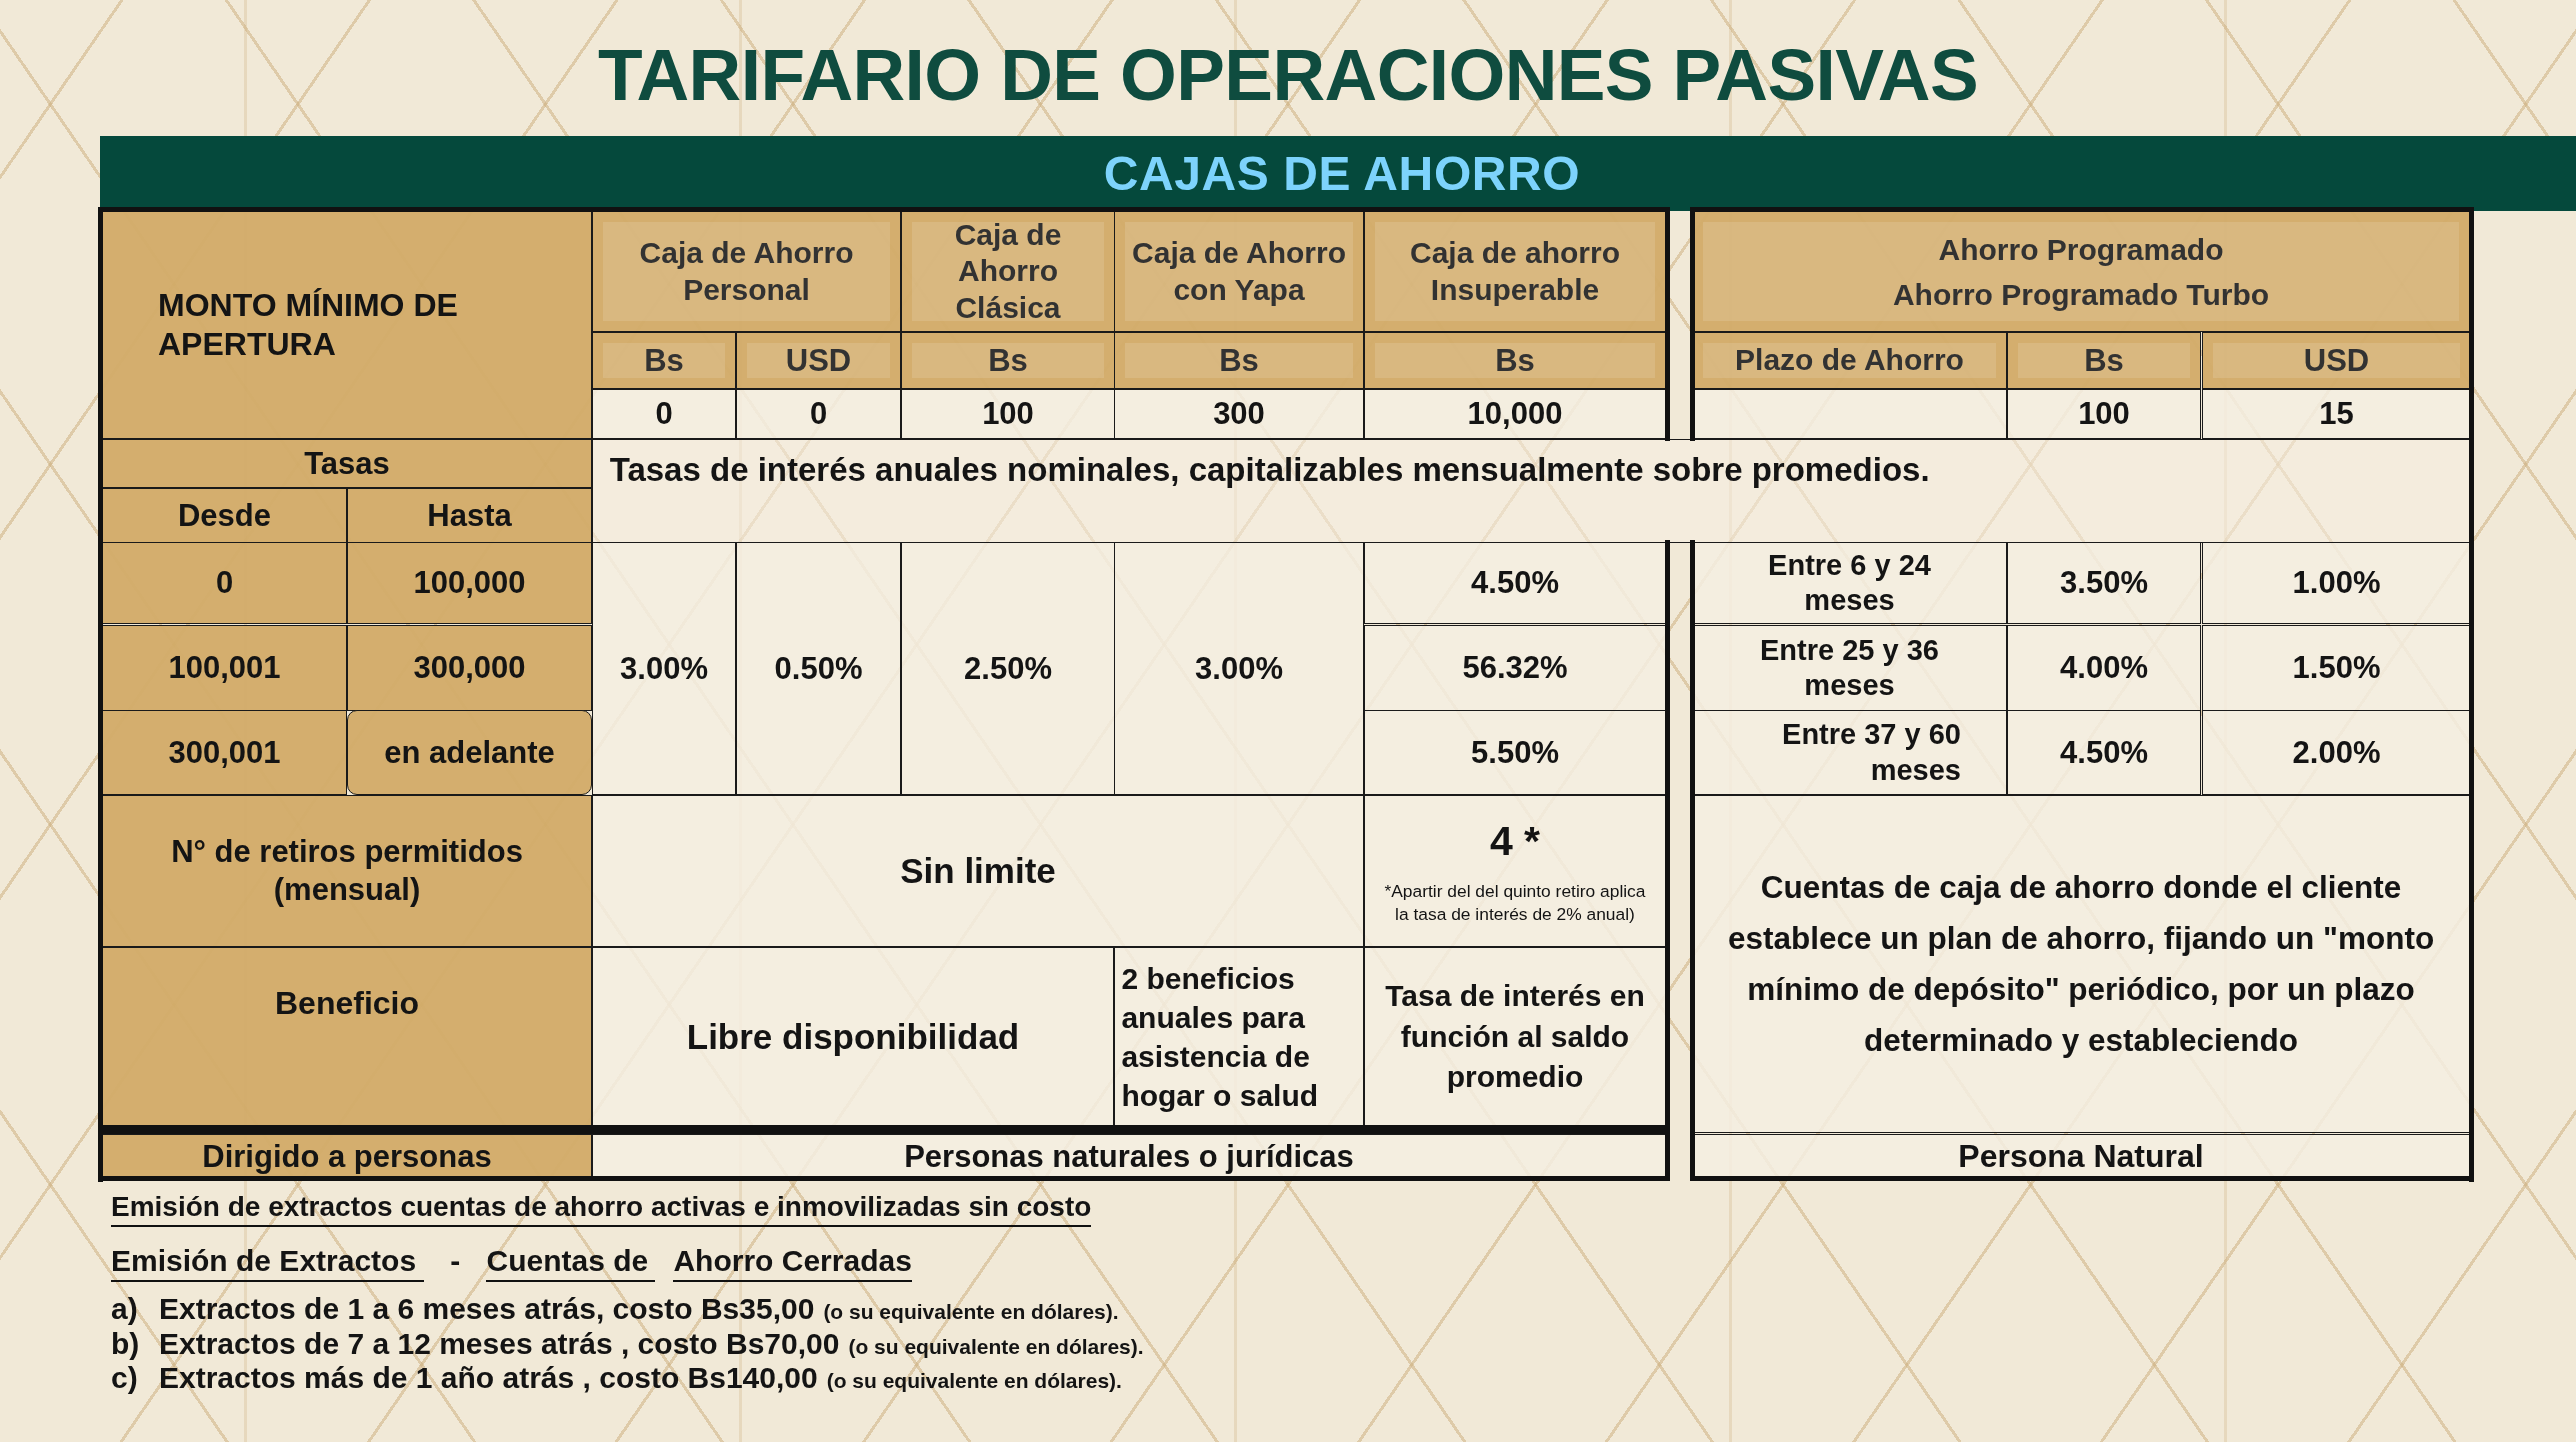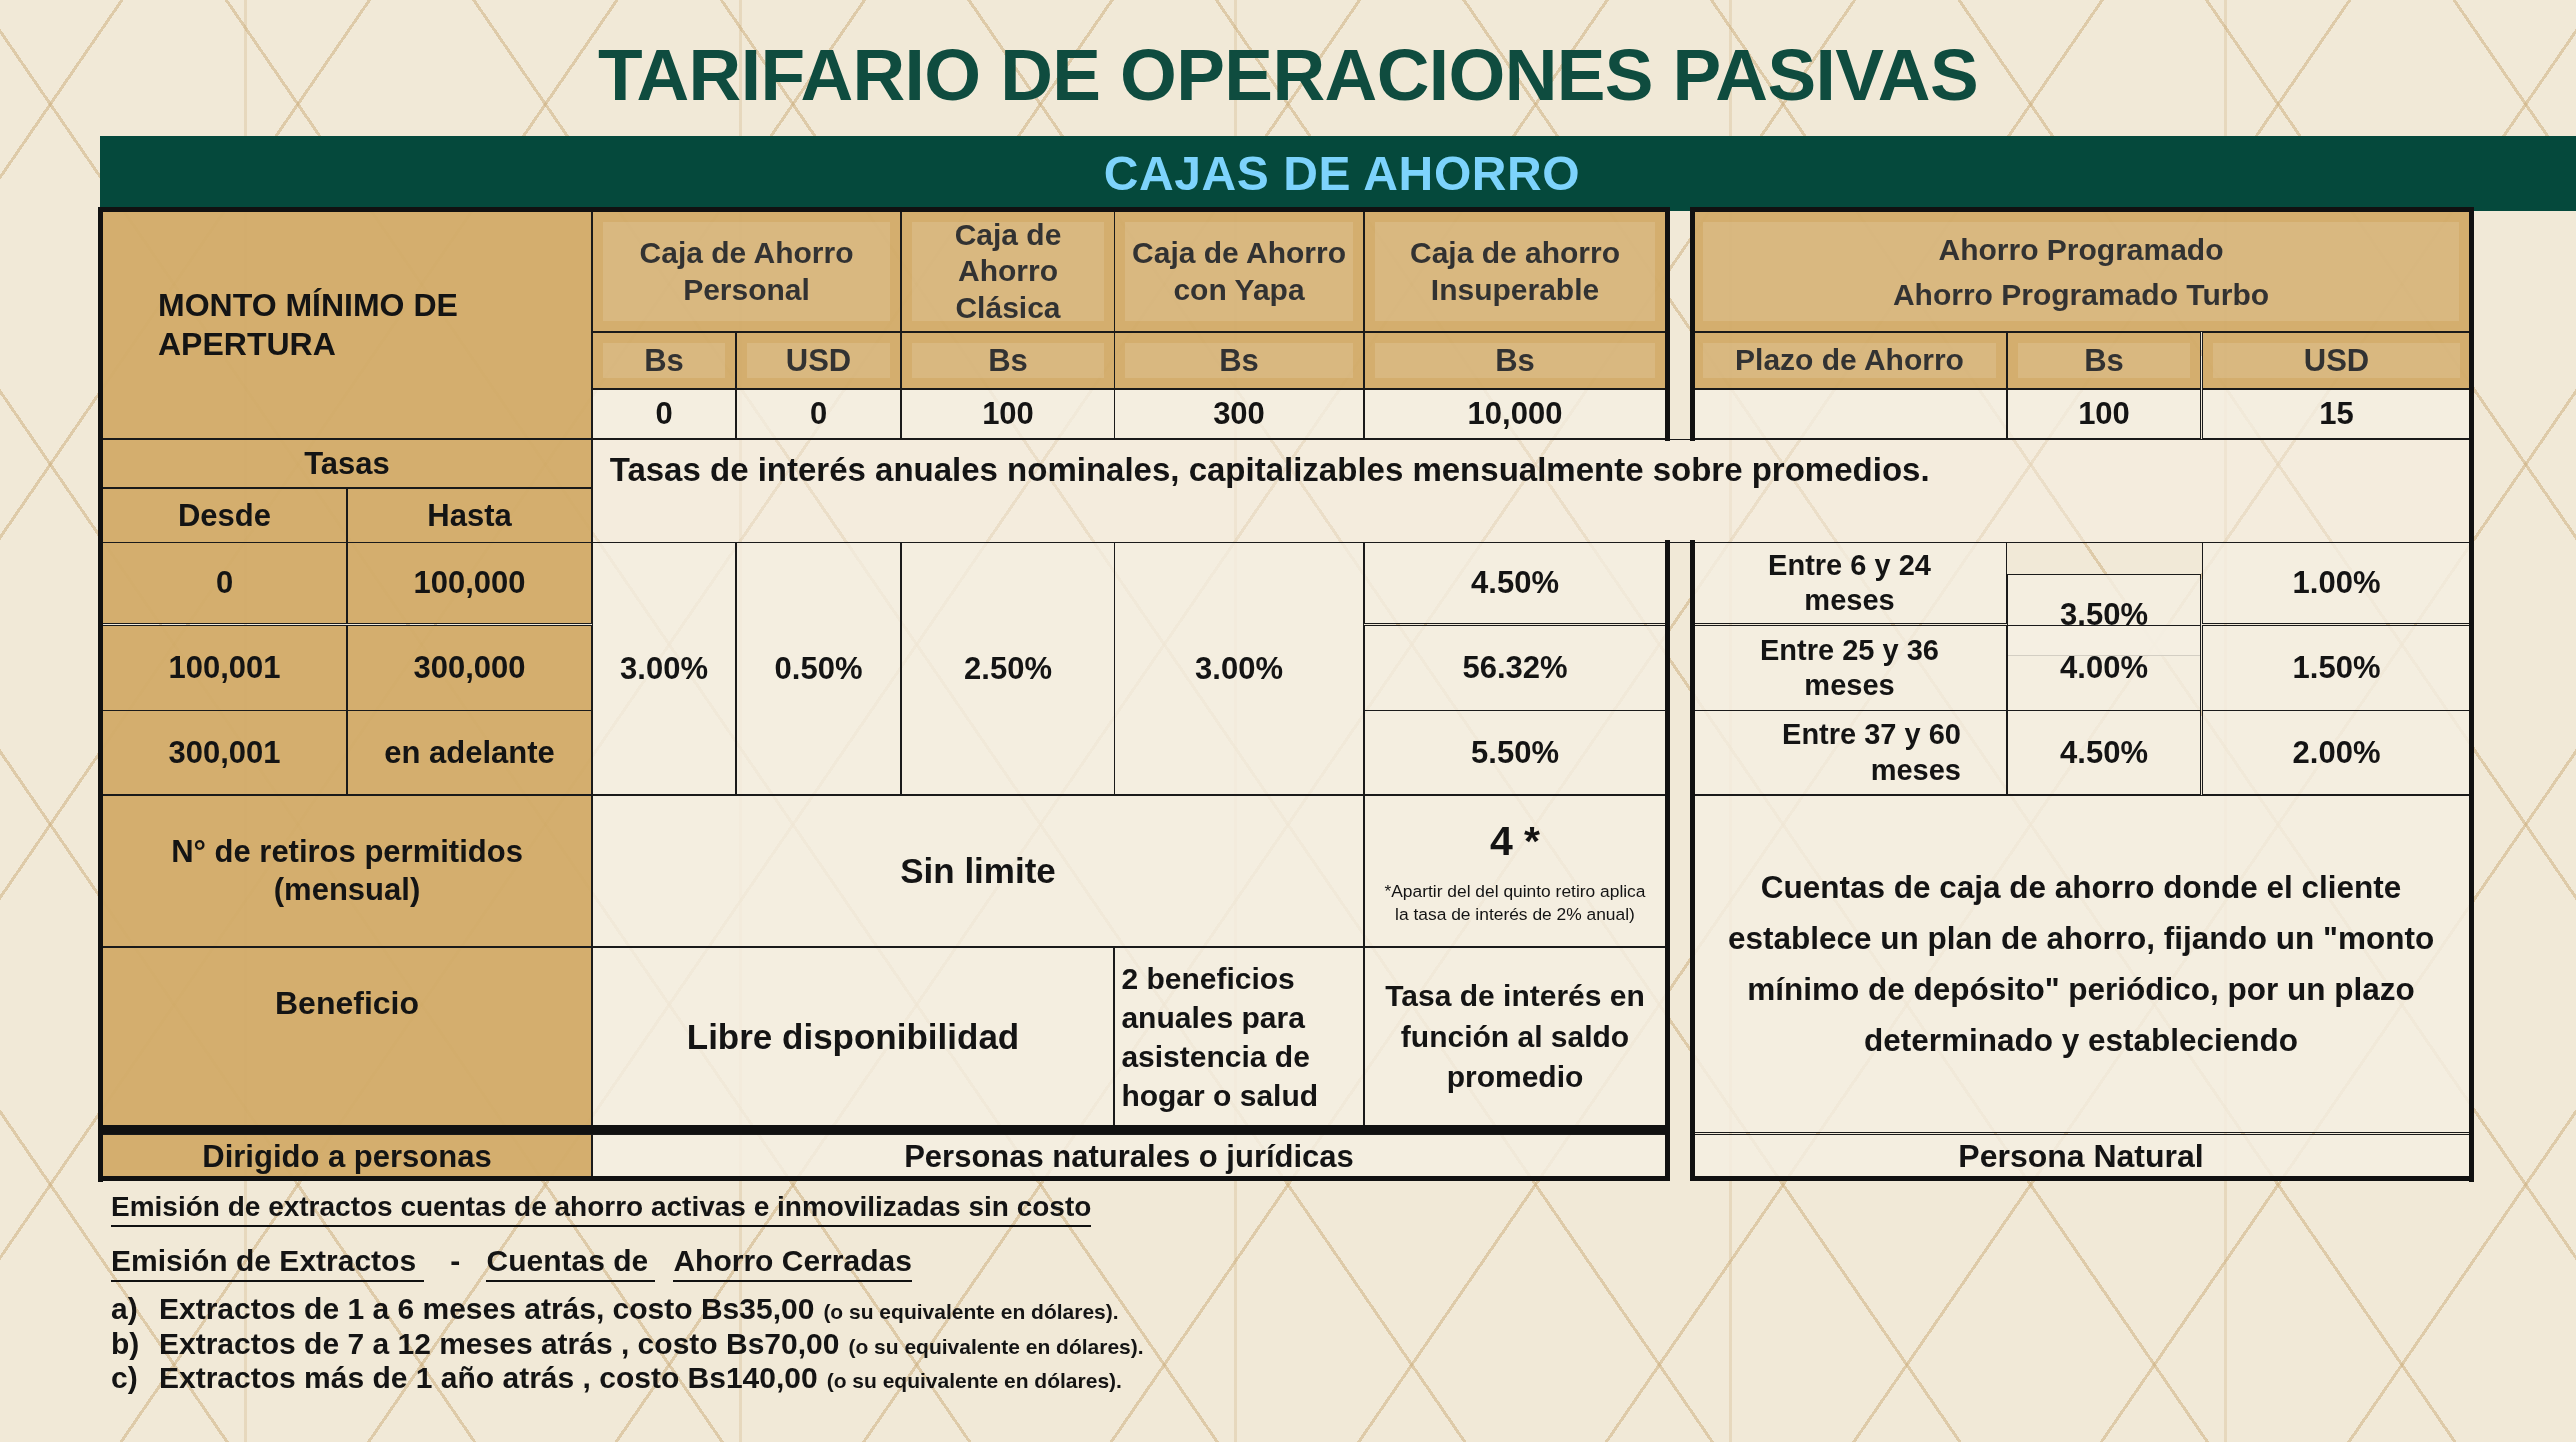--- a/index.html
+++ b/index.html
@@ -83,21 +83,21 @@
   <div class="c tan" style="left:102px;top:439px;width:490px;height:49px;font-size:31px;">Tasas</div>
   <div class="c note" style="left:592px;top:439px;width:1879px;height:104px;">Tasas de interés anuales nominales, capitalizables mensualmente sobre promedios.</div>
   <div class="c tan" style="left:102px;top:488px;width:245px;height:55px;font-size:31px;">Desde</div>
   <div class="c tan" style="left:347px;top:488px;width:245px;height:55px;font-size:31px;">Hasta</div>
 
   <div class="c tan" style="left:102px;top:542px;width:245px;height:82px;font-size:31px;">0</div>
   <div class="c tan" style="left:347px;top:542px;width:245px;height:82px;font-size:31px;">100,000</div>
   <div class="c tan" style="left:102px;top:625px;width:245px;height:86px;font-size:31px;">100,001</div>
   <div class="c tan" style="left:347px;top:625px;width:245px;height:86px;font-size:31px;">300,000</div>
   <div class="c tan" style="left:102px;top:710px;width:245px;height:85px;font-size:31px;">300,001</div>
-  <div class="c tan" style="left:347px;top:710px;width:245px;height:85px;font-size:31px;">en adelante</div>
+  <div class="c tan" style="left:347px;top:710px;width:245px;height:85px;font-size:31px;border-radius:10px;">en adelante</div>
 
   <div class="c cream" style="left:592px;top:542px;width:144px;height:253px;font-size:31px;">3.00%</div>
   <div class="c cream" style="left:736px;top:542px;width:165px;height:253px;font-size:31px;">0.50%</div>
   <div class="c cream" style="left:901px;top:542px;width:214px;height:253px;font-size:31px;">2.50%</div>
   <div class="c cream" style="left:1114px;top:542px;width:250px;height:253px;font-size:31px;">3.00%</div>
   <div class="c cream" style="left:1364px;top:542px;width:302px;height:82px;font-size:31px;">4.50%</div>
   <div class="c cream" style="left:1364px;top:625px;width:302px;height:86px;font-size:31px;">56.32%</div>
   <div class="c cream" style="left:1364px;top:710px;width:302px;height:85px;font-size:31px;">5.50%</div>
 
   <div class="c tan" style="left:102px;top:795px;width:490px;height:152px;font-size:31px;padding:0 26px;">N° de retiros permitidos (mensual)</div>
@@ -130,21 +130,21 @@
     </div>
   <div class="c tan inset" style="left:2202px;top:332px;width:269px;height:57px;font-size:31px;">
     <span>USD</span>
     </div>
 
   <div class="c cream" style="left:1692px;top:389px;width:315px;height:50px;"></div>
   <div class="c cream" style="left:2007px;top:389px;width:194px;height:50px;font-size:31px;">100</div>
   <div class="c cream" style="left:2202px;top:389px;width:269px;height:50px;font-size:31px;">15</div>
 
   <div class="c cream" style="left:1692px;top:542px;width:315px;height:82px;font-size:29px;padding:0 45px;">Entre 6 y 24 meses</div>
-  <div class="c cream" style="left:2007px;top:542px;width:194px;height:82px;font-size:31px;margin-top:32px;">3.50%</div>
+  <div class="c cream" style="left:2007px;top:542px;width:194px;height:82px;font-size:31px;">3.50%</div>
   <div class="c cream" style="left:2202px;top:542px;width:269px;height:82px;font-size:31px;">1.00%</div>
   <div class="c cream" style="left:1692px;top:625px;width:315px;height:86px;font-size:29px;padding:0 45px;">Entre 25 y 36 meses</div>
   <div class="c cream" style="left:2007px;top:625px;width:194px;height:86px;font-size:31px;">4.00%</div>
   <div class="c cream" style="left:2202px;top:625px;width:269px;height:86px;font-size:31px;">1.50%</div>
   <div class="c cream" style="left:1692px;top:710px;width:315px;height:85px;font-size:29px;padding:0 45px;text-align:right;">Entre 37 y 60 meses</div>
   <div class="c cream" style="left:2007px;top:710px;width:194px;height:85px;font-size:31px;">4.50%</div>
   <div class="c cream" style="left:2202px;top:710px;width:269px;height:85px;font-size:31px;">2.00%</div>
 
   <div class="c cream" style="left:1692px;top:795px;width:778px;height:338px;font-size:31.5px;line-height:1.62;padding:0 22px;">Cuentas de caja de ahorro donde el cliente establece un plan de ahorro, fijando un "monto mínimo de depósito" periódico, por un plazo  determinado y estableciendo</div>
 

